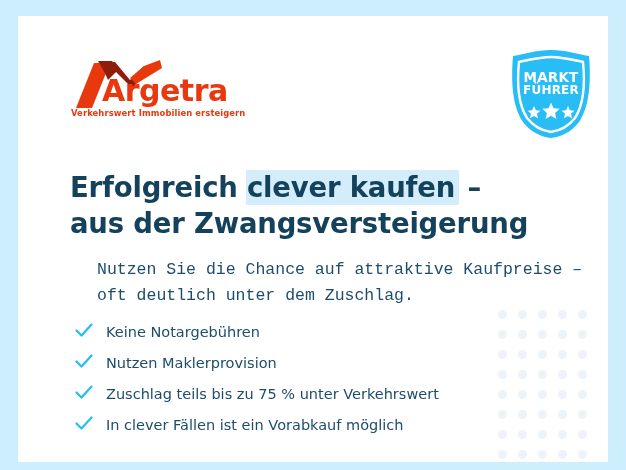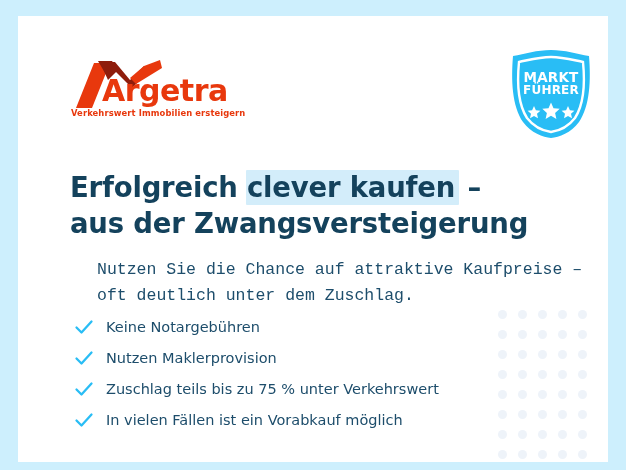--- a/index.html
+++ b/index.html
@@ -170,21 +170,21 @@
     position: absolute;
     left: 56px;
     top: 298px;
     width: 470px;
     list-style: none;
     margin: 0;
     padding: 0;
   }
   #checklist li {
     display: flex;
-    align-items: center;
+    align-items: flex-end;
     height: 26px;
     margin-bottom: 5px;
   }
   .check-icon {
     flex: 0 0 auto;
     width: 20px;
     height: 20px;
     margin-right: 12px;
     display: block;
   }
@@ -300,18 +300,18 @@
       <li>
         <svg class="check-icon" viewBox="0 0 20 20">
             <polyline points="2.5,10.5 7.5,15.5 17.5,4.5" fill="none" stroke="#29bdf5" stroke-width="2.3" stroke-linecap="round" stroke-linejoin="round"></polyline>
           </svg>
         <span class="check-label">Zuschlag teils bis zu 75 % unter Verkehrswert</span>
       </li>
       <li>
         <svg class="check-icon" viewBox="0 0 20 20">
             <polyline points="2.5,10.5 7.5,15.5 17.5,4.5" fill="none" stroke="#29bdf5" stroke-width="2.3" stroke-linecap="round" stroke-linejoin="round"></polyline>
           </svg>
-        <span class="check-label">In vielen Fällen ist ein Vorabkauf möglich</span>
+        <span class="check-label">In clever Fällen ist ein Vorabkauf möglich</span>
       </li>
     </ul>
 
   </div>
 </div>
 
 </body></html>

